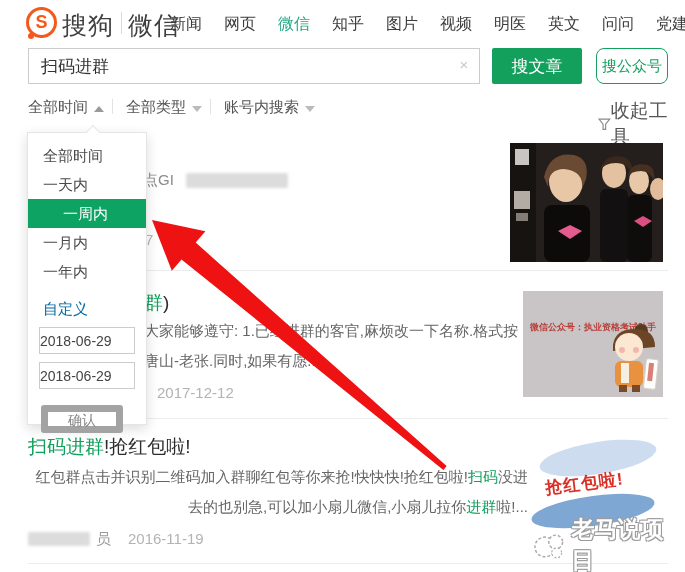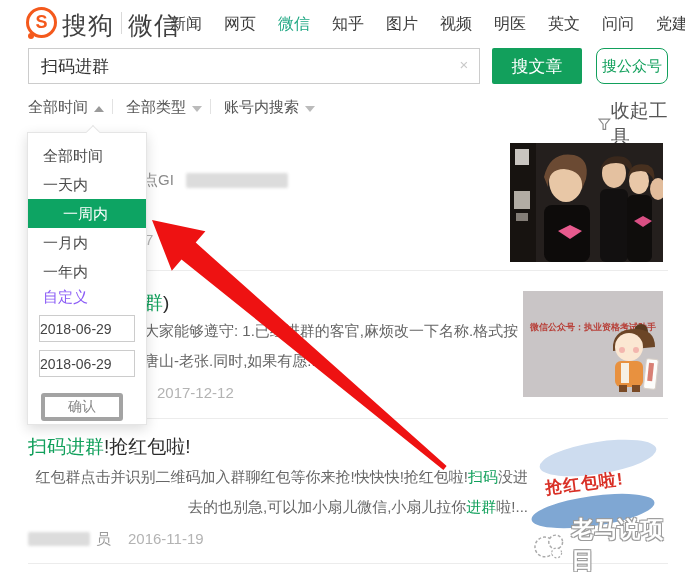--- a/index.html
+++ b/index.html
@@ -41,24 +41,24 @@
   .fsep { position:absolute; top:99px; width:1px; height:15px; background:#e2e2e2; }
   .tools { position:absolute; left:598px; top:98px; font-size:19px; color:#555; cursor:pointer; display:flex; align-items:center; }
 
   
   .dropdown { position:absolute; left:27px; top:132px; width:120px; height:293px; background:#fff;
               border:1px solid #e5e5e5; box-shadow:0 4px 12px rgba(0,0,0,.14); z-index:40; }
   .dd-notch { position:absolute; left:60px; top:-6px; width:10px; height:10px; background:#fff;
               border-left:1px solid #e5e5e5; border-top:1px solid #e5e5e5; transform:rotate(45deg); }
   .dd-item { height:29px; line-height:29px; padding-left:15px; font-size:15px; color:#4a4a4a; cursor:pointer; }
   .dd-item.sel { background:#0da463; color:#fff;padding-left:35px; }
-  .dd-custom-label { margin:2px 0 8px 15px; font-size:15px; color:#8b5cf6; }
+  .dd-custom-label { margin:14px 0 8px 15px; font-size:15px; color:#0369a1; }
   .dd-date { display:block; margin:0 0 8px 11px; width:96px; height:27px; border:1px solid #ccc;
              font-size:14px; color:#444; text-align:left; outline:none; font-family:"Liberation Sans", sans-serif; }
-  .dd-confirm { margin:8px 0 0 13px; width:82px; height:28px; background:#fff; border:4px solid #a3a3a3;
+  .dd-confirm { margin:8px 0 0 13px; width:82px; height:28px; background:#fff; border:7px solid #a3a3a3;
                 border-radius:3px; font-size:14px; color:#888; cursor:pointer; font-family:"Liberation Sans", sans-serif; }
 
   
   .divider { position:absolute; left:28px; width:640px; height:1px; background:#ececec; }
   .blurbar { position:absolute; background:#dcdcdc; filter:blur(1.5px); border-radius:2px; }
   .frag-gray { position:absolute; font-size:15px; color:#8a8a8a; white-space:nowrap; }
   .date { position:absolute; font-size:15px; color:#b3b3b3; white-space:nowrap; }
   .r-title { position:absolute; font-size:19px; white-space:nowrap; cursor:pointer; }
   .r-title .hl { color:#12a05c; }
   .r-title .dark { color:#2b2b2b; }

